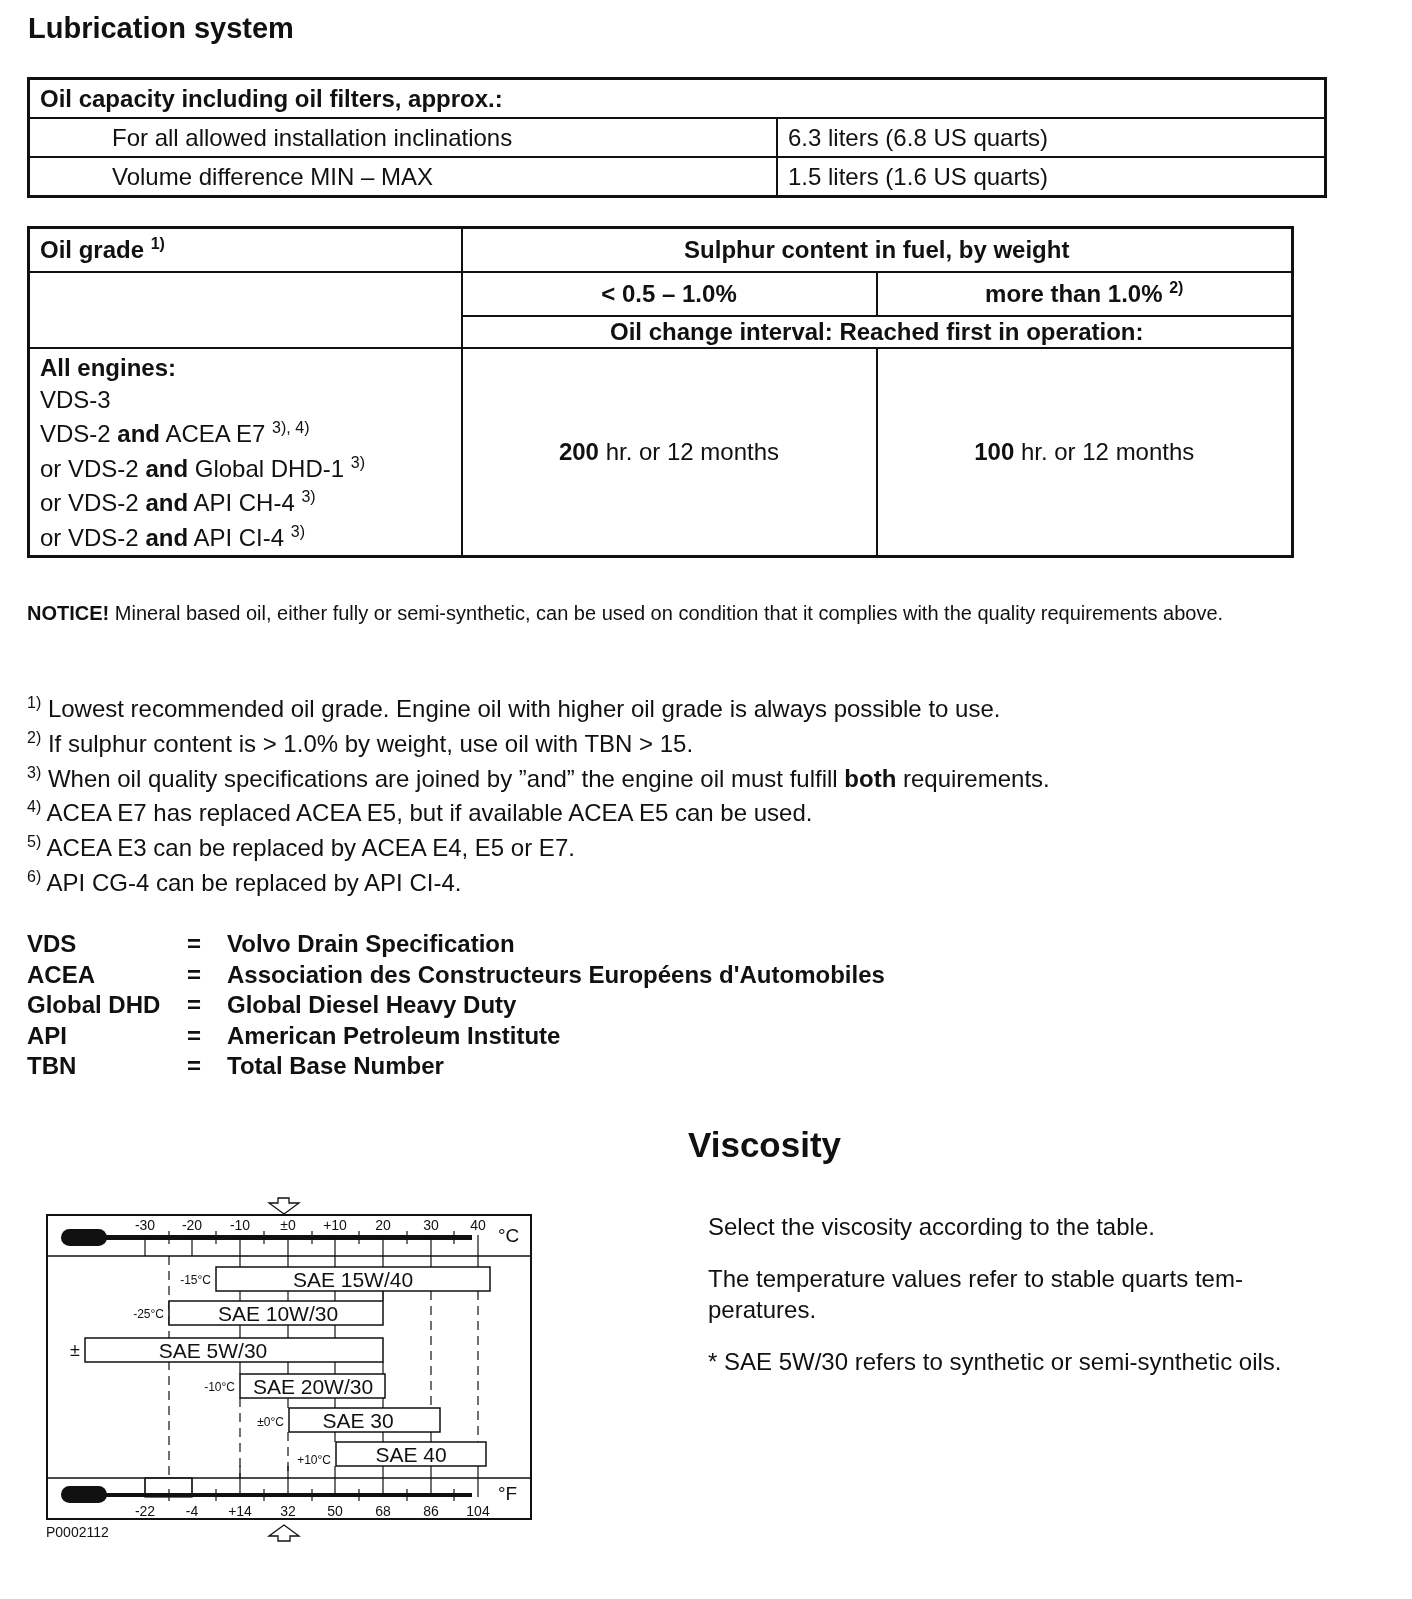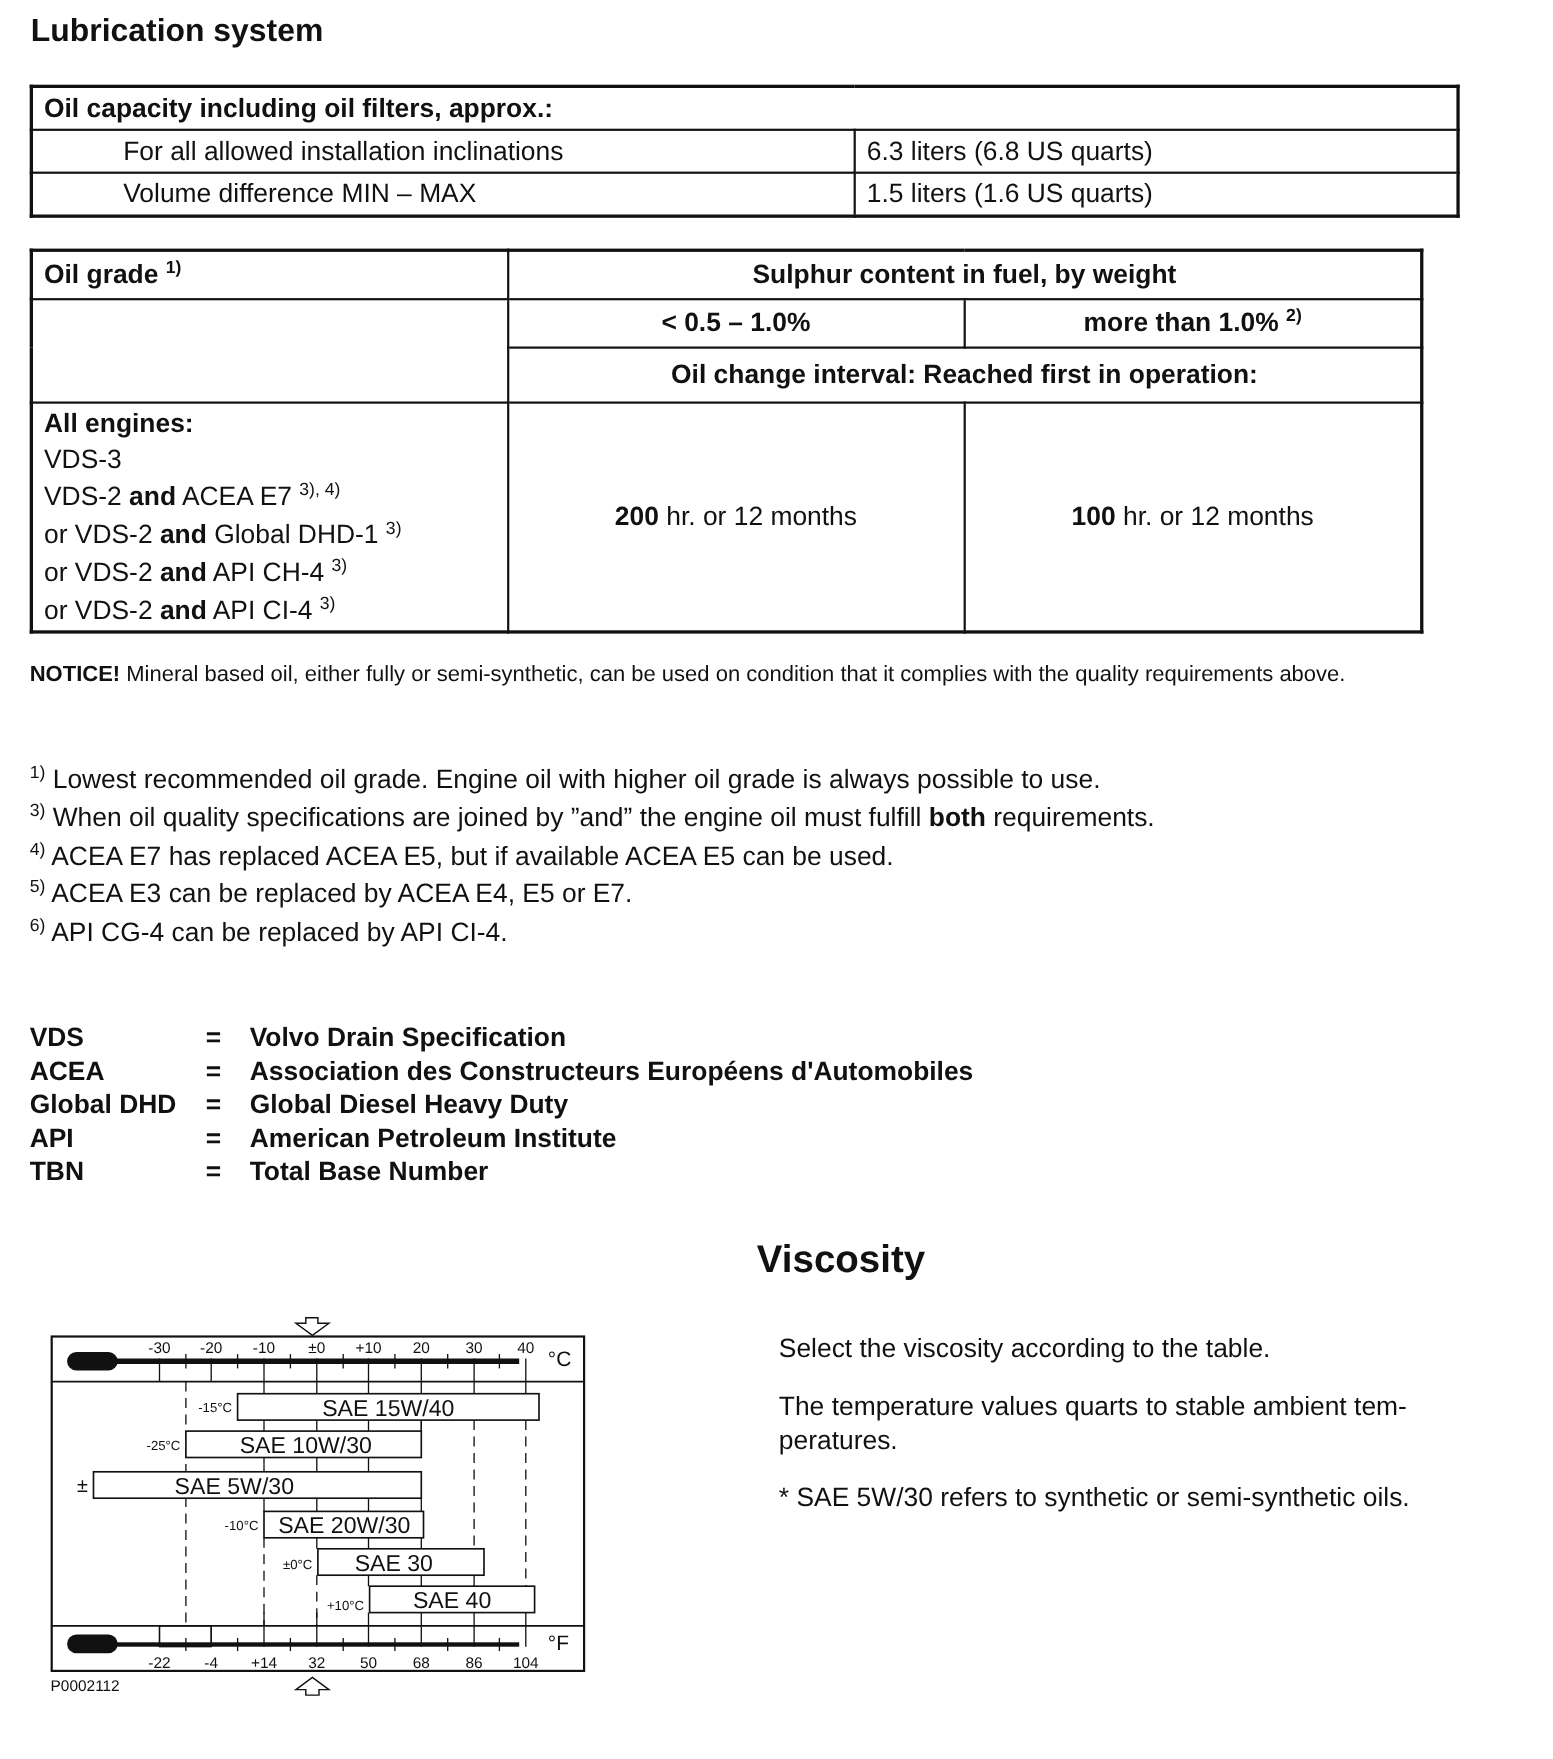--- a/index.html
+++ b/index.html
@@ -62,21 +62,21 @@
     <td class="b c" colspan="2">Sulphur content in fuel, by weight</td>
   </tr>
   <tr style="height:44px">
     <td rowspan="2"></td>
     <td class="b c">&lt; 0.5 – 1.0%</td>
     <td class="b c">
       <span>more than 1.0%</span>
       <sup>2)</sup>
     </td>
   </tr>
-  <tr style="height:50px">
+  <tr style="height:32px">
     <td class="b c" colspan="2">Oil change interval: Reached first in operation:</td>
   </tr>
   <tr style="height:209px">
     <td style="vertical-align:top;padding-top:4px;">
       <div class="list-line" style="font-weight:bold;line-height:30px;">All engines:</div>
       <div class="list-line"><span>VDS-3</span></div>
       <div class="list-line"><span>VDS-2 </span><b>and</b><span> ACEA E7 </span><sup>3), 4)</sup></div>
       <div class="list-line"><span>or VDS-2 </span><b>and</b><span> Global DHD-1 </span><sup>3)</sup></div>
       <div class="list-line"><span>or VDS-2 </span><b>and</b><span> API CH-4 </span><sup>3)</sup></div>
       <div class="list-line"><span>or VDS-2 </span><b>and</b><span> API CI-4 </span><sup>3)</sup></div>
@@ -90,20 +90,21 @@
   </tr>
 </tbody>
   </table>
 
 <div class="notice">
   <b>NOTICE!</b><span> Mineral based oil, either fully or semi-synthetic, can be used on condition that it complies with the quality requirements above.</span>
 </div>
 
 <div class="fn">
   <div><sup>1)</sup><span> Lowest recommended oil grade. Engine oil with higher oil grade is always possible to use.</span></div>
+  <div><sup>2)</sup><span> If sulphur content is &gt; 1.0% by weight, use oil with TBN &gt; 15.</span></div>
   <div><sup>3)</sup><span> When oil quality specifications are joined by ”and” the engine oil must fulfill </span><b>both</b><span> requirements.</span></div>
   <div><sup>4)</sup><span> ACEA E7 has replaced ACEA E5, but if available ACEA E5 can be used.</span></div>
   <div><sup>5)</sup><span> ACEA E3 can be replaced by ACEA E4, E5 or E7.</span></div>
   <div><sup>6)</sup><span> API CG-4 can be replaced by API CI-4.</span></div>
 </div>
 
 <div class="abbr">
   <div class="row">
       <span class="k">VDS</span>
       <span class="eq">=</span>
@@ -127,21 +128,21 @@
   <div class="row">
       <span class="k">TBN</span>
       <span class="eq">=</span>
       <span>Total Base Number</span>
     </div>
 </div>
 
 <h2 class="visc">Viscosity</h2>
 <div class="vtext" style="top:1211px">Select the viscosity according to the table.</div>
 <div class="vtext" style="top:1263px">
-  <div>The temperature values quarts to stable ambient tem-</div>
+  <div>The temperature values refer to stable quarts tem-</div>
   <div>peratures.</div>
 </div>
 <div class="vtext" style="top:1346px;width:700px">* SAE 5W/30 refers to synthetic or semi-synthetic oils.</div>
 
 <svg class="chart" width="1412" height="1599" style="pointer-events:none">
   <g font-family="Liberation Sans, sans-serif" fill="#111" stroke="none">
 
     <rect x="47" y="1215" width="484" height="304" fill="none" stroke="#111" stroke-width="2"></rect>
     <line x1="47" y1="1256" x2="531" y2="1256" stroke="#111" stroke-width="1.5"></line>
     <line x1="47" y1="1478" x2="531" y2="1478" stroke="#111" stroke-width="1.5"></line>

